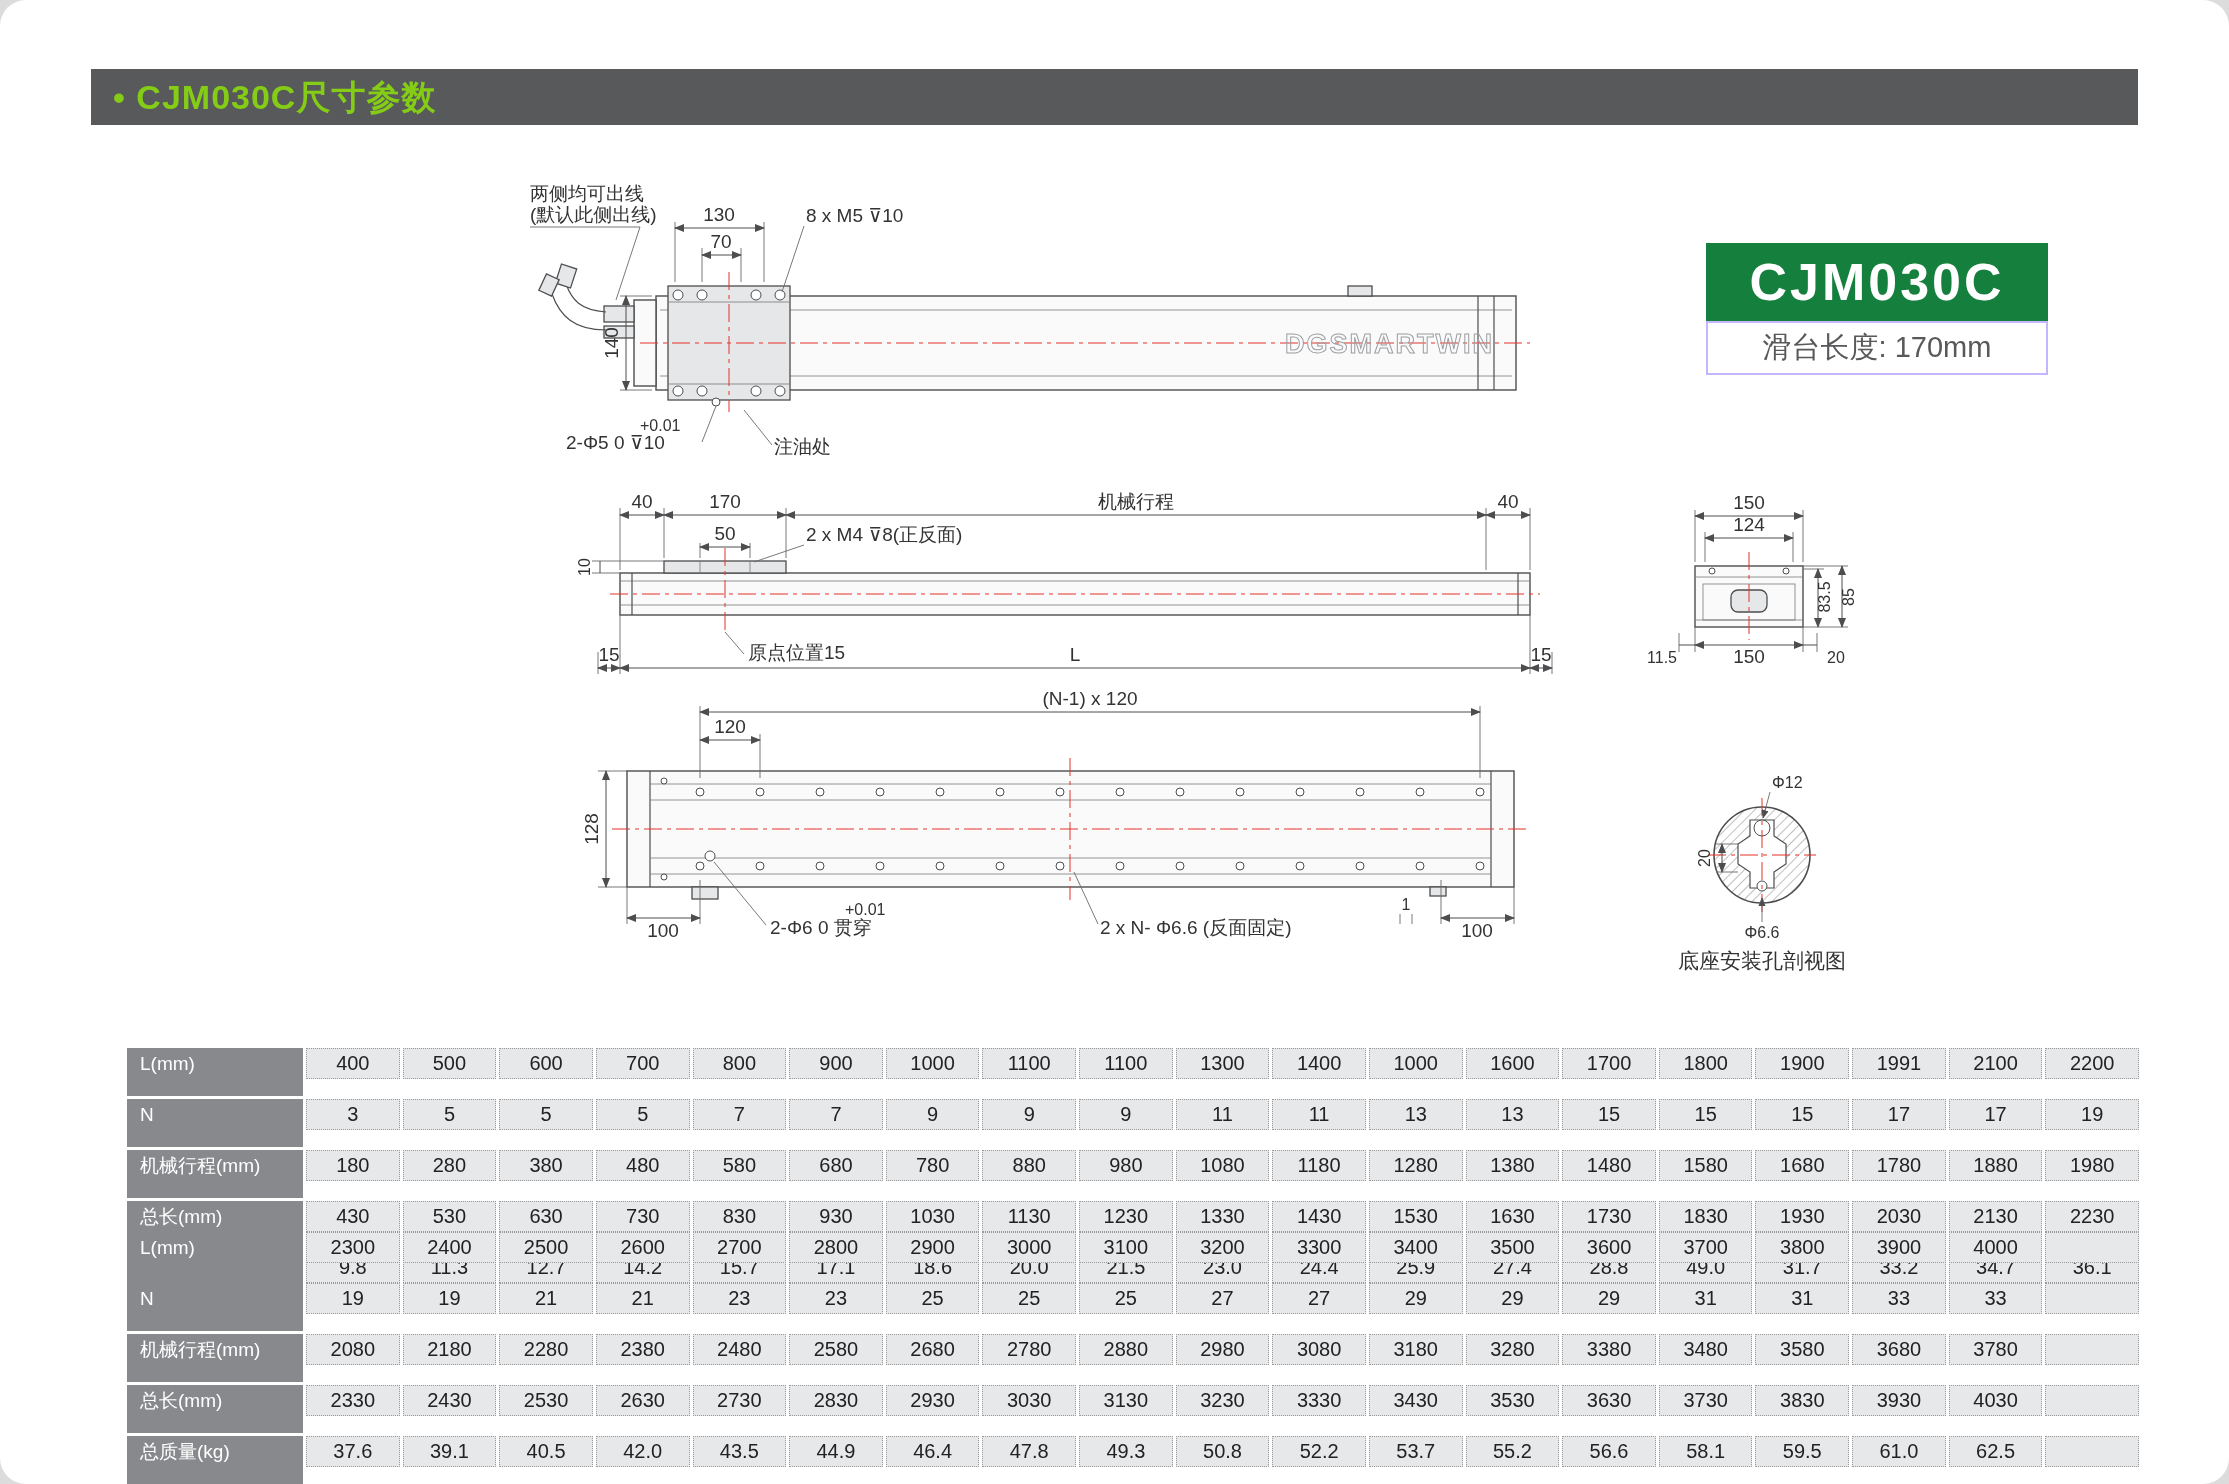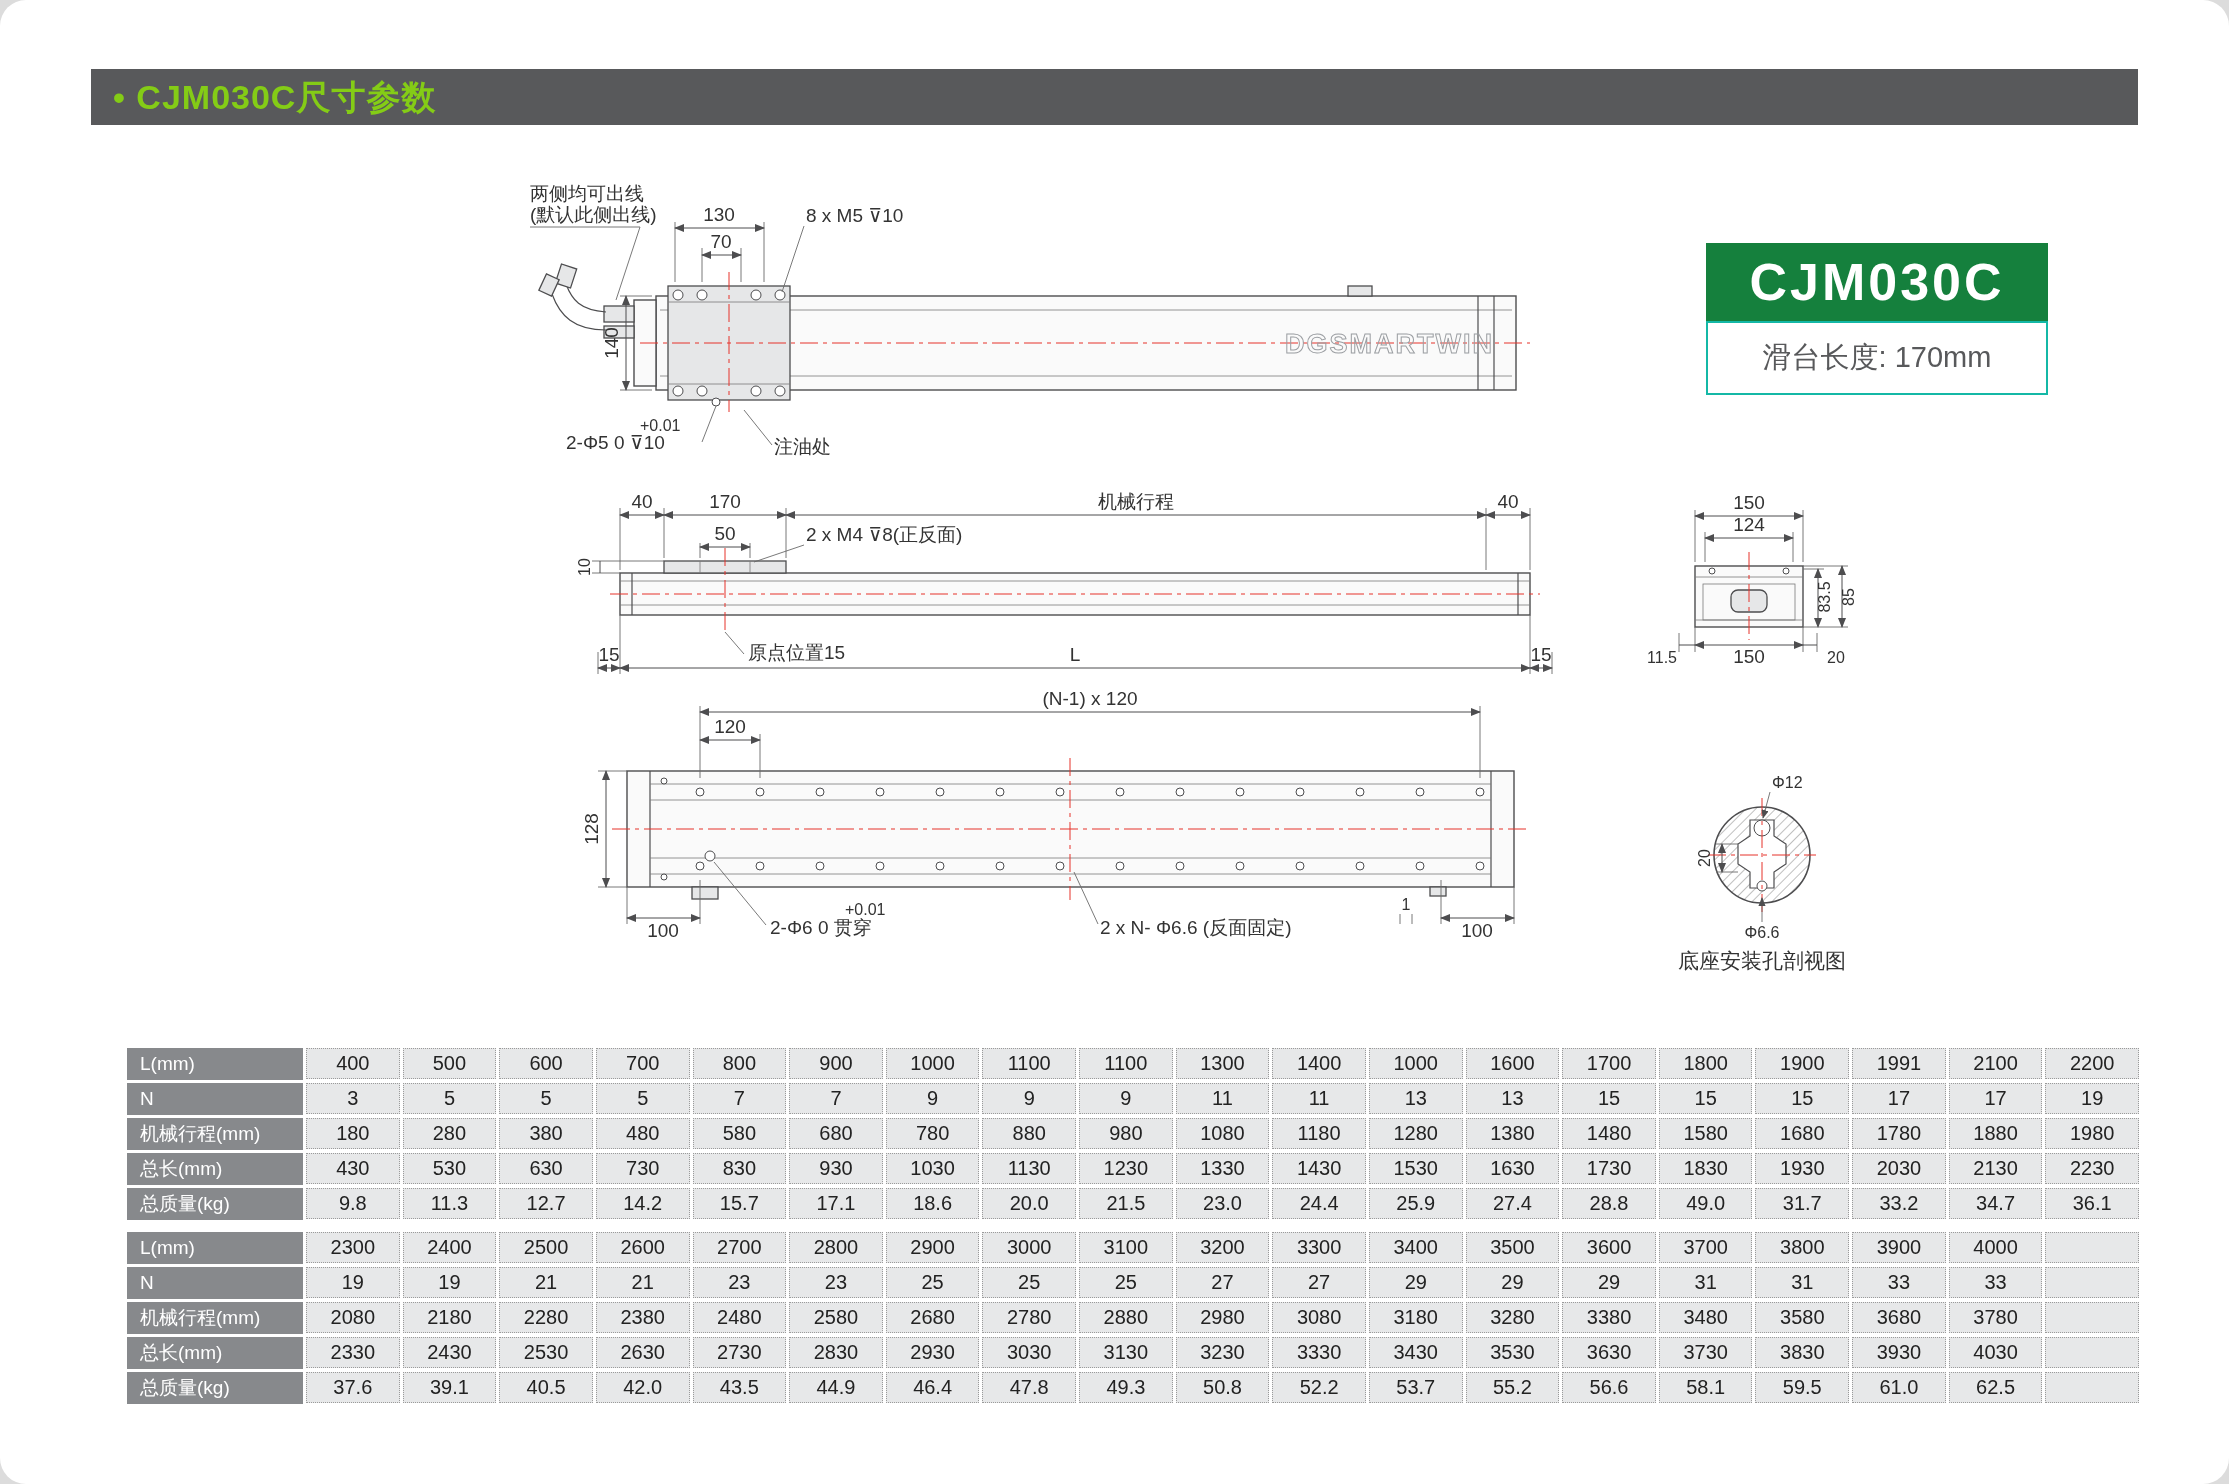--- a/index.html
+++ b/index.html
@@ -2,26 +2,26 @@
 <html><head>
 <meta charset="utf-8">
 <style>
   html,body{margin:0;padding:0;background:#dcdcdc;}
   .page{position:relative;width:2229px;height:1484px;background:#fff;border-radius:26px;overflow:hidden;
         font-family:"Liberation Sans","DejaVu Sans",sans-serif;color:#333;}
   .header{position:absolute;left:91px;top:69px;width:2047px;height:56px;background:#58595b;color:#84cc16;
           font-size:34px;font-weight:700;line-height:56px;padding-left:22px;box-sizing:border-box;letter-spacing:1px;}
   .badge{position:absolute;left:1706px;top:243px;width:342px;height:78px;background:#15803d;color:#fff;
          font-size:52px;font-weight:700;letter-spacing:3px;display:flex;align-items:center;justify-content:center;}
-  .badge-sub{position:absolute;left:1706px;top:321px;width:342px;height:74px;background:#fff;border:2px solid #14b8a6;
+  .badge-sub{position:absolute;left:1706px;top:321px;width:342px;height:54px;background:#fff;border:2px solid #c4b5fd;
          box-sizing:border-box;color:#58595b;font-size:29px;display:flex;align-items:center;justify-content:center;}
   .spec-table{position:absolute;left:127px;width:2012px;}
   #table1{top:1048px;} #table2{top:1232px;}
   .spec-row{display:grid;grid-template-columns:176px repeat(19,1fr);gap:3px;margin-bottom:3px;}
-  .spec-label{background:#87898c;color:#fff;font-size:19px;line-height:29px;height:32px;box-sizing:border-box;
+  .spec-label{background:#87898c;color:#fff;font-size:19px;line-height:29px;height:48px;box-sizing:border-box;
          padding-left:12px;border:1px dotted #87898c;white-space:nowrap;overflow:hidden;}
   .spec-cell{background:#e7e8e9;border:1px dotted #9a9a9a;font-size:20px;line-height:29px;height:31px;
          box-sizing:border-box;text-align:center;color:#222;white-space:nowrap;}
   svg{position:absolute;left:0;top:0;}
   svg text{font-family:"Liberation Sans","DejaVu Sans",sans-serif;fill:#333;}
   .dt{font-size:19px;} .dts{font-size:16px;} .cap{font-size:21px;}
   .logo{font-size:27px;font-weight:700;letter-spacing:2px;fill:none;stroke:#9b9ea2;stroke-width:1;}
   .body1{fill:#fafafa;stroke:#4d4d4f;stroke-width:1.4;}
   .sld{fill:#e6e7e8;stroke:#4d4d4f;stroke-width:1.3;}
   .ln{stroke:#4d4d4f;stroke-width:1.2;fill:none;}

